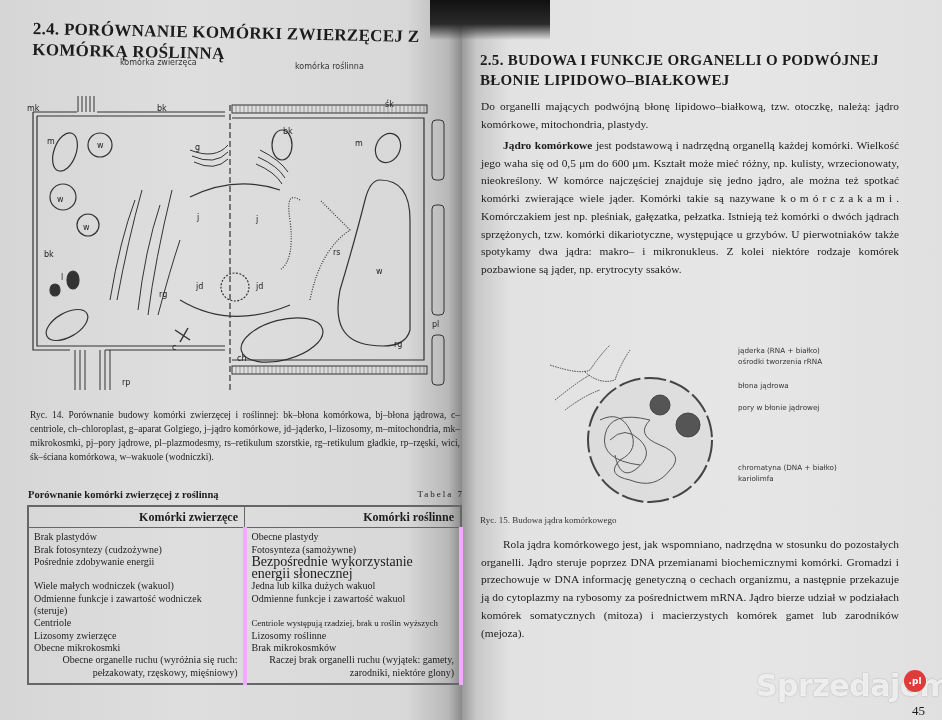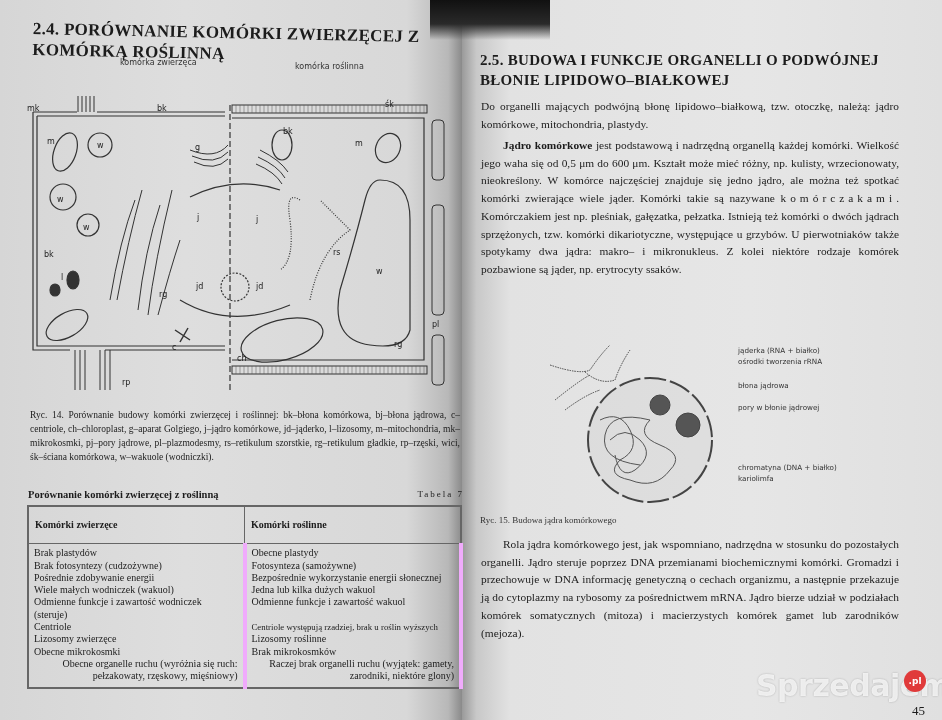--- a/index.html
+++ b/index.html
@@ -11,21 +11,21 @@
   h2{margin:0;font-weight:bold;letter-spacing:0.3px;}
   .h-left{position:absolute;left:33px;top:18px;width:430px;font-size:17px;line-height:21px;transform:rotate(1.2deg);transform-origin:left top;}
   .h-right{position:absolute;left:480px;top:50px;width:440px;font-size:15px;line-height:20px;}
   .diagram-caption-top{position:absolute;font-family:"DejaVu Sans",sans-serif;font-size:8px;color:#333;}
   .diagram{position:absolute;left:20px;top:90px;width:445px;height:310px;}
   .lbl{position:absolute;font-family:"DejaVu Sans",sans-serif;font-size:8px;color:#222;}
   .caption-left{position:absolute;left:30px;top:408px;width:430px;font-size:9.5px;line-height:14px;text-align:justify;}
   .table-title{position:absolute;left:28px;top:489px;width:436px;font-size:10.5px;font-weight:bold;}
   .table-title .tabno{position:absolute;right:0;top:0;font-weight:normal;letter-spacing:2px;font-size:9px;}
   table.cmp{position:absolute;left:27px;top:505px;width:436px;border-collapse:collapse;font-size:10px;line-height:12.3px;border:2px solid #666;}
-  table.cmp th{font-weight:bold;font-size:10px;padding:12px 6px;border-bottom:1px solid #666;border-right:1px solid #666;text-align:left;}
+  table.cmp th{font-weight:bold;font-size:12px;padding:4px 6px;border-bottom:1px solid #666;border-right:1px solid #666;text-align:right;}
   table.cmp td{padding:0 5px;vertical-align:top;border-right:4px solid #f0abfc;}
   table.cmp tr.first td{padding-top:3px;}
   table.cmp tr.last td{padding-bottom:4px;text-align:right;}
   .p-right{position:absolute;left:480px;width:420px;font-size:11.4px;line-height:17.7px;text-align:justify;}
   .p-right p{margin:1px;}
   .indent{text-indent:22px;}
   .spaced{letter-spacing:4px;}
   .nucleus{position:absolute;left:540px;top:340px;width:200px;height:170px;}
   .nlbl{position:absolute;font-family:"DejaVu Sans",sans-serif;font-size:7.2px;color:#333;left:738px;}
   .caption-right{position:absolute;left:480px;top:515px;font-size:9px;color:#333;}
@@ -141,21 +141,21 @@
     <tr class="first">
         <td>Brak plastydów</td>
         <td>Obecne plastydy</td>
       </tr>
     <tr>
         <td>Brak fotosyntezy (cudzożywne)</td>
         <td>Fotosynteza (samożywne)</td>
       </tr>
     <tr>
         <td>Pośrednie zdobywanie energii</td>
-        <td style="font-size:10px">Bezpośrednie wykorzystanie energii słonecznej</td>
+        <td style="font-size:14px">Bezpośrednie wykorzystanie energii słonecznej</td>
       </tr>
     <tr>
         <td>Wiele małych wodniczek (wakuol)</td>
         <td>Jedna lub kilka dużych wakuol</td>
       </tr>
     <tr>
         <td>Odmienne funkcje i zawartość wodniczek (steruje)</td>
         <td>Odmienne funkcje i zawartość wakuol</td>
       </tr>
     <tr>

